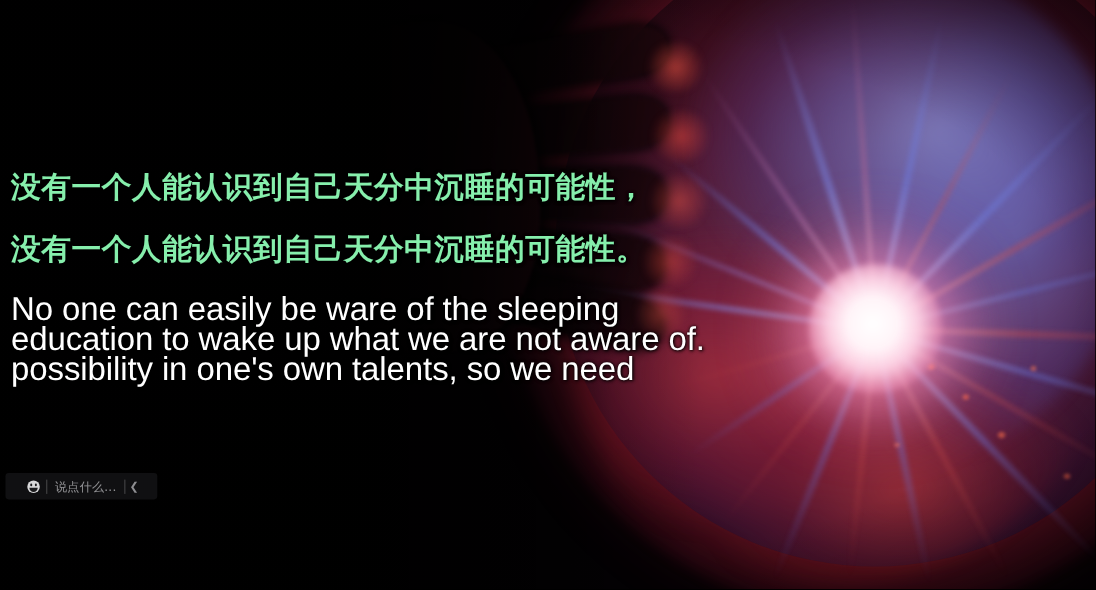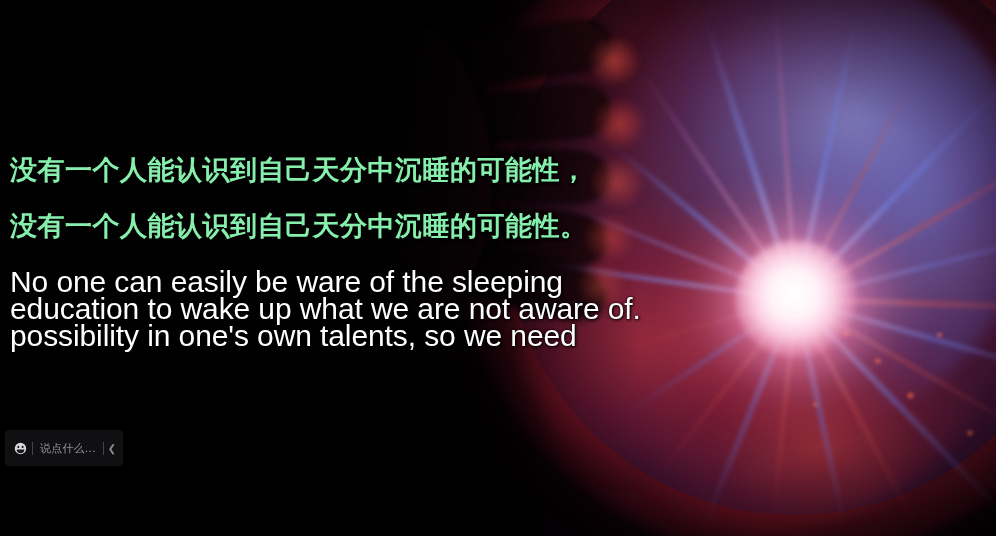--- a/index.html
+++ b/index.html
@@ -215,27 +215,27 @@
       0 0 3px rgba(0,0,0,0.95),
       1px 1px 3px rgba(0,0,0,0.92);
     white-space: nowrap;
   }
 
   
   .danmaku-bar {
     position: absolute;
     left: 5px;
     top: 430px;
-    height: 36px;
+    height: 24px;
     display: flex;
     align-items: center;
     background: rgba(30,30,32,0.55);
     border-radius: 3px;
     z-index: 8;
-    padding: 0 3px;
+    padding: 0 13px;
   }
   .dm-emoji {
     width: 24px;
     height: 24px;
     display: flex;
     align-items: center;
     justify-content: center;
     cursor: pointer;
   }
   .dm-emoji svg { display: block; }

